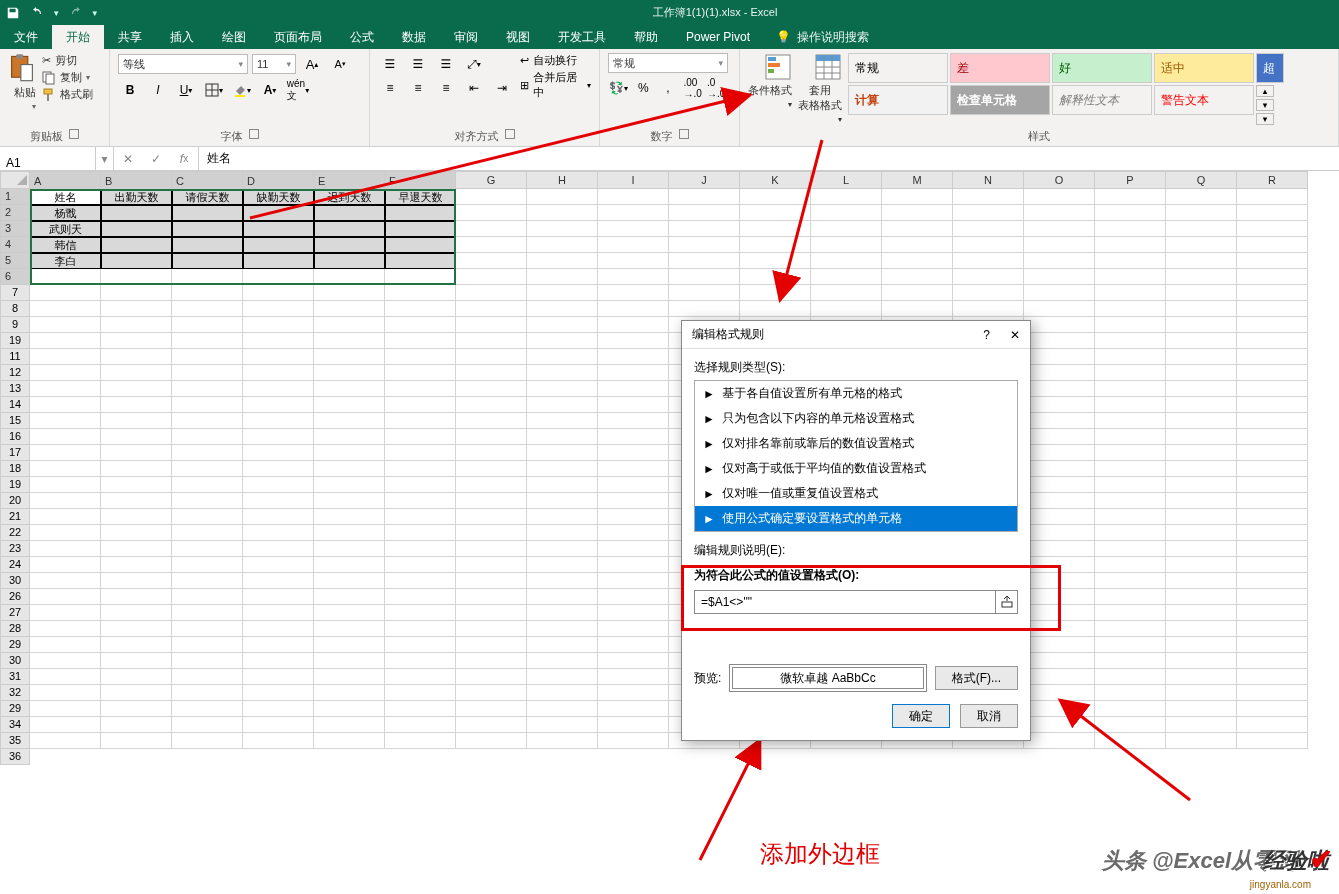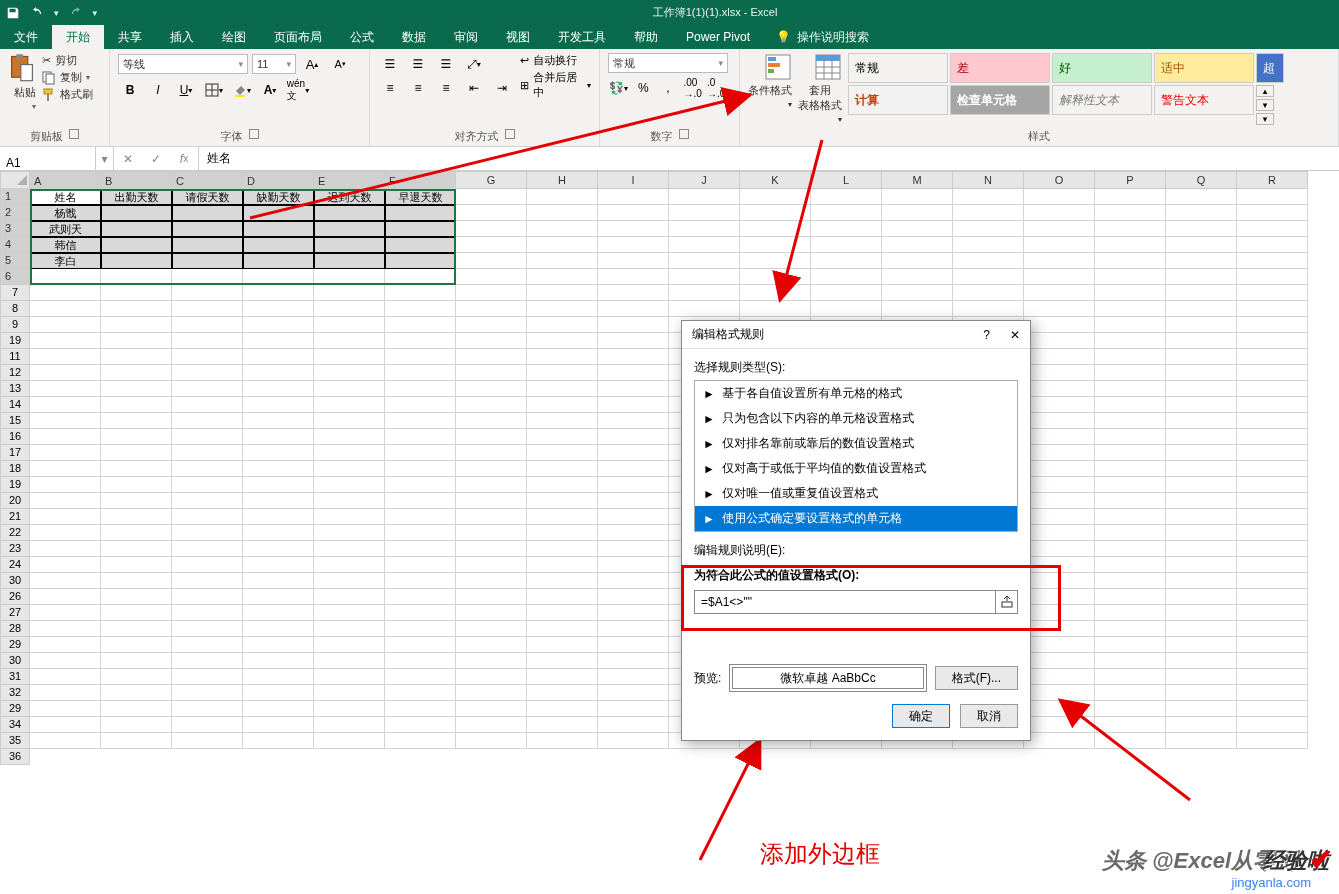--- a/index.html
+++ b/index.html
@@ -70,21 +70,21 @@
   .ref-btn { width:22px; border-left:1px solid #888; display:flex; align-items:center; justify-content:center;}
   .preview-row { display:flex; align-items:center; gap:8px; margin-top:50px;}
   .preview-box { flex:1; border:1px solid #888; height:28px; padding:2px;}
   .preview-inner { width:100%; height:100%; border:1px solid #888; display:flex; align-items:center; justify-content:center;}
   .btn { border:1px solid #999; background:#e9e9e9; height:24px; padding:0 16px; font-size:12px;}
   .btn-row { display:flex; justify-content:flex-end; gap:10px; margin-top:12px;}
   .red-box { position:absolute; border:3px solid #e40000; pointer-events:none; z-index:21;}
   .arrow-line { position:absolute; z-index:18; pointer-events:none;}
   .red-text { position:absolute; color:#e40000; font-size:24px; z-index:19;text-align:center;}
   .watermark { position:absolute; right:20px; bottom:18px; font-size:22px; font-weight:bold; color:#6b6b6b; z-index:25; font-style:italic; text-shadow:1px 1px 0 #fff;}
-  .jy { position:absolute; right:28px; bottom:4px; font-size:13px; color:#3b82f6; z-index:25;}
+  .jy { position:absolute; right:28px; bottom:4px; font-size:10px; color:#a16207; z-index:25;}
   .check { color:#e40000; font-size:28px; font-weight:bold; position:absolute; right:6px; bottom:18px; z-index:25;}
 </style>
 </head>
 <body>
 
 <div class="title-bar">
   <div class="qa">
     <span class="qa-icon">
         <svg viewBox="0 0 16 16">
           <path fill="#fff" d="M2 2h10l2 2v10H2z M4 3v4h7V3z M5 9h6v4H5z"></path>

